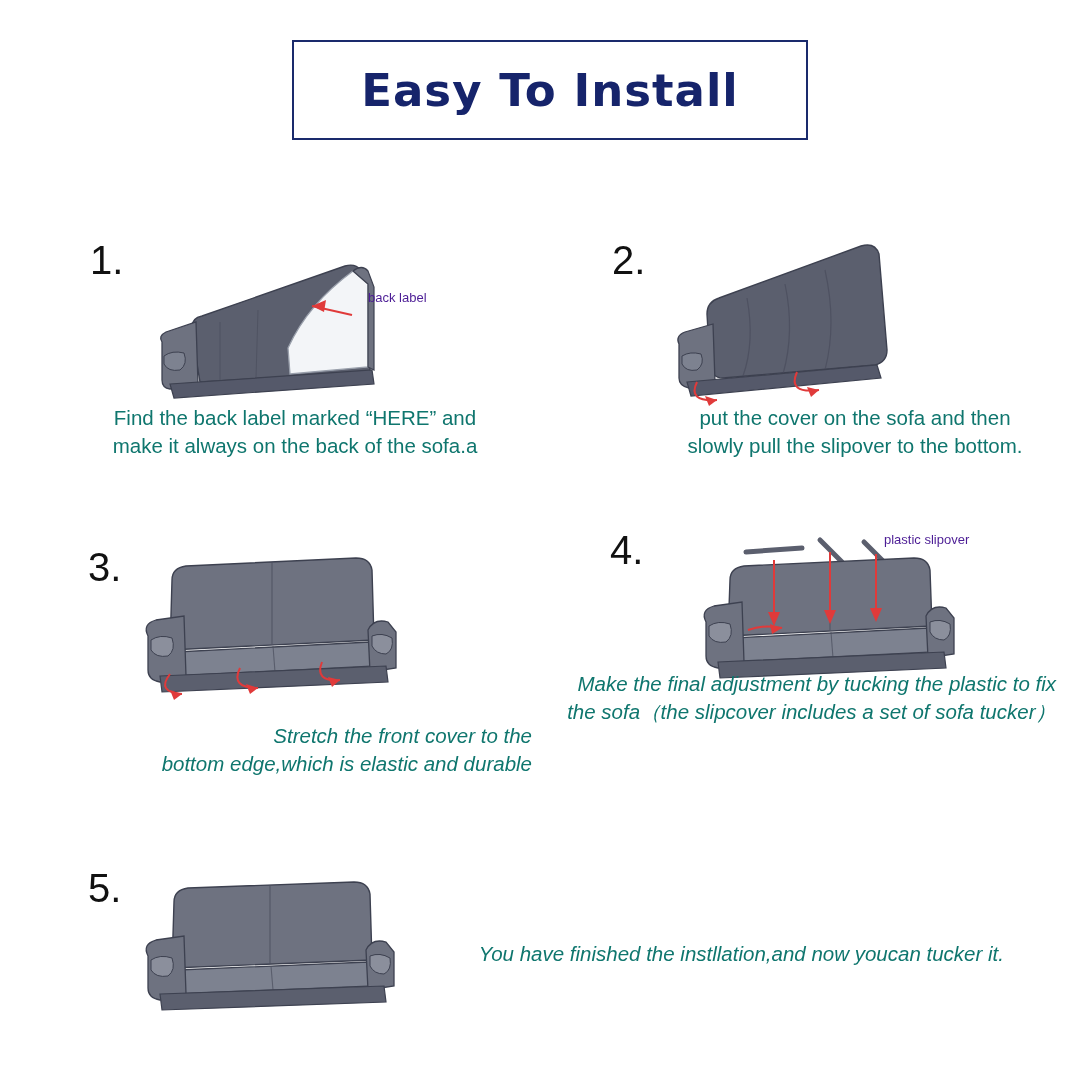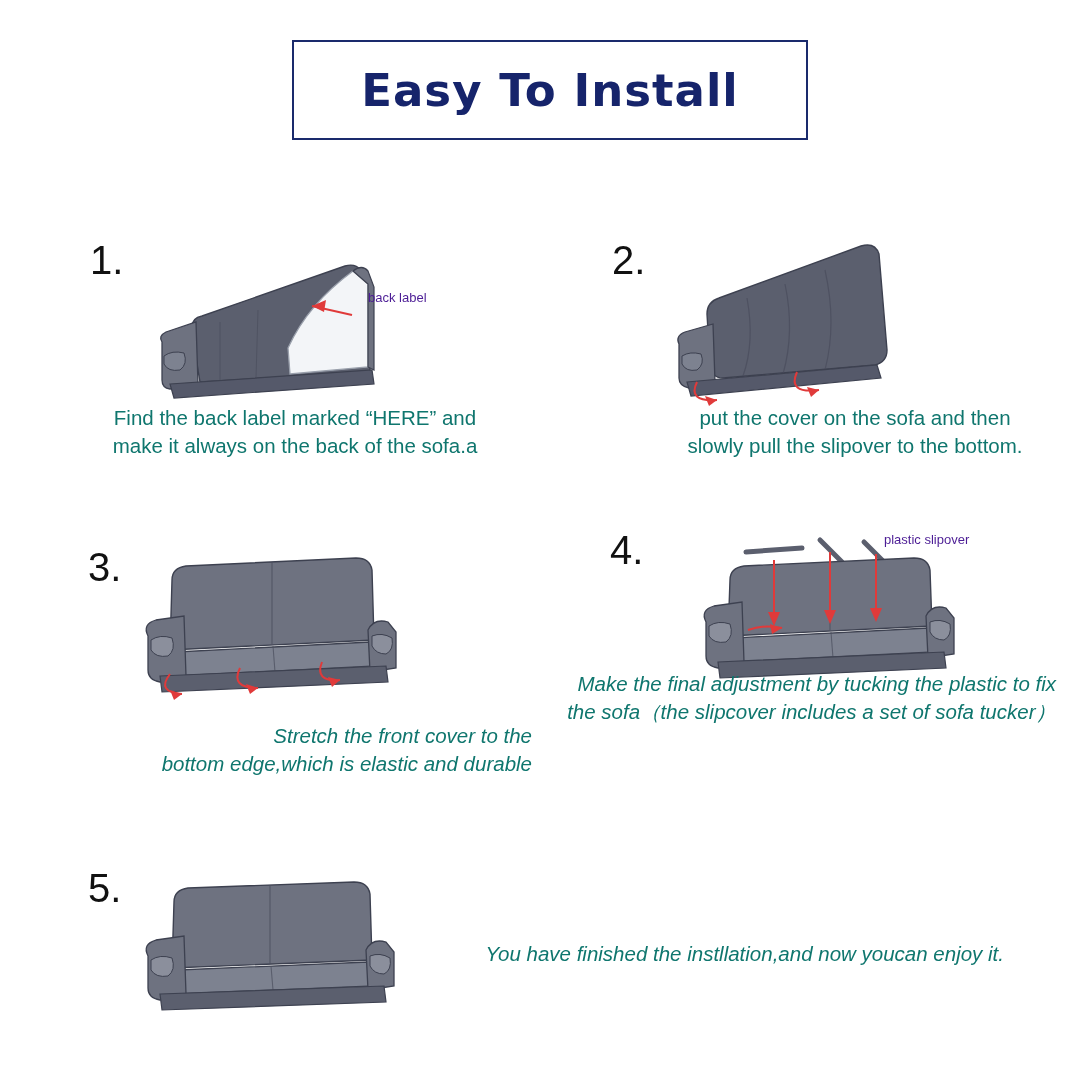--- a/index.html
+++ b/index.html
@@ -241,14 +241,14 @@
       <path d="M16 84 Q10 72 24 68 L52 64 L54 122 L28 128 Q16 126 16 116 Z" fill="#6e7280" stroke="#3d4150" stroke-width="1.3"></path>
       <path d="M19 88 Q28 82 40 86 Q44 98 36 104 Q24 106 19 98 Z" fill="#8b8f9c" stroke="#3d4150" stroke-width="1"></path>
 
       <path d="M234 78 Q240 66 254 70 L262 80 L262 114 L236 118 Z" fill="#6e7280" stroke="#3d4150" stroke-width="1.3"></path>
       <path d="M238 84 Q248 80 258 86 Q260 98 252 102 Q242 102 238 94 Z" fill="#8b8f9c" stroke="#3d4150" stroke-width="1"></path>
 
       <path d="M28 122 L252 114 L254 130 L30 138 Z" fill="#5b5f6e" stroke="#3d4150" stroke-width="1.2"></path>
     </svg>
   </div>
 
-  <div class="caption left" style="left:364px; top:940px; width:640px;">You have finished the instllation,and now youcan enjoy it.</div>
+  <div class="caption left" style="left:364px; top:940px; width:640px;">You have finished the instllation,and now youcan tucker it.</div>
 </div>
 
 </body></html>

